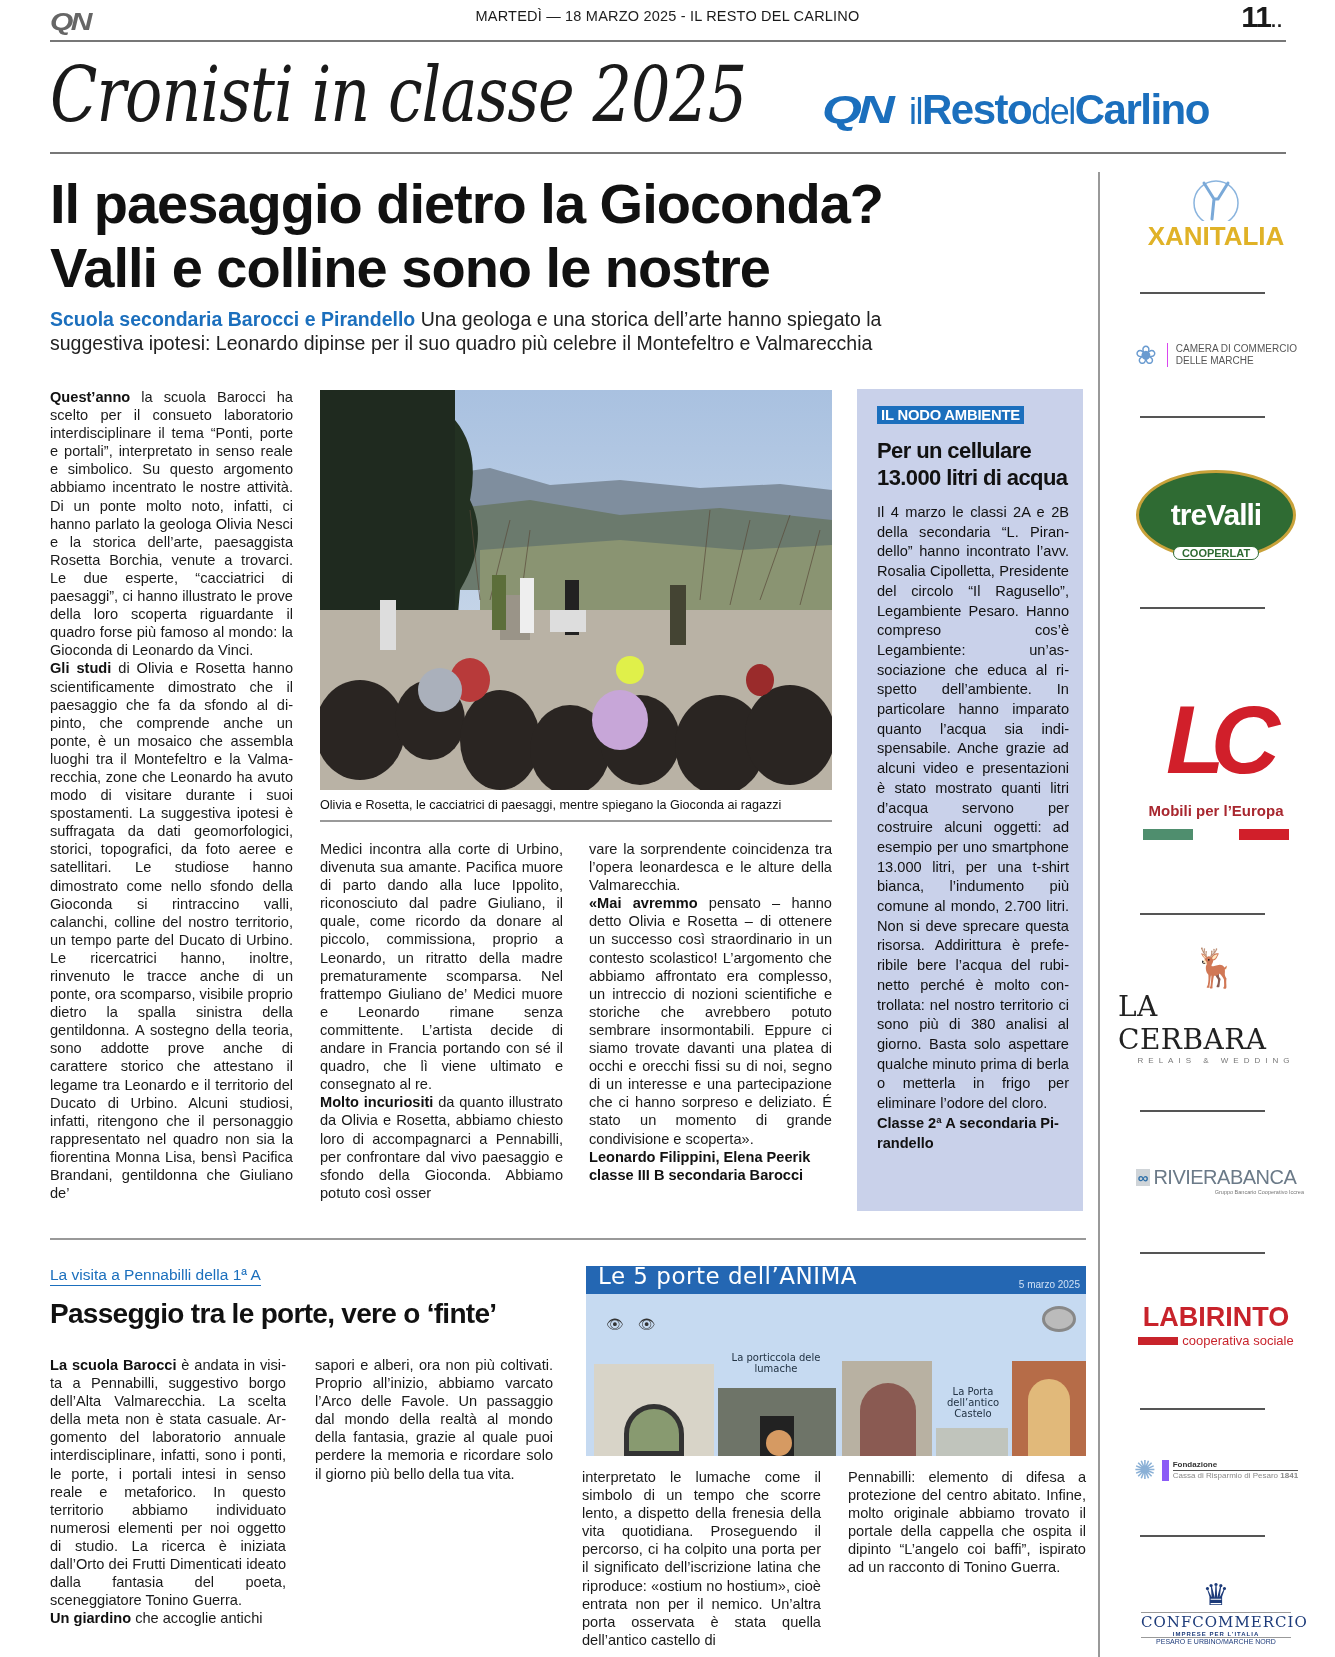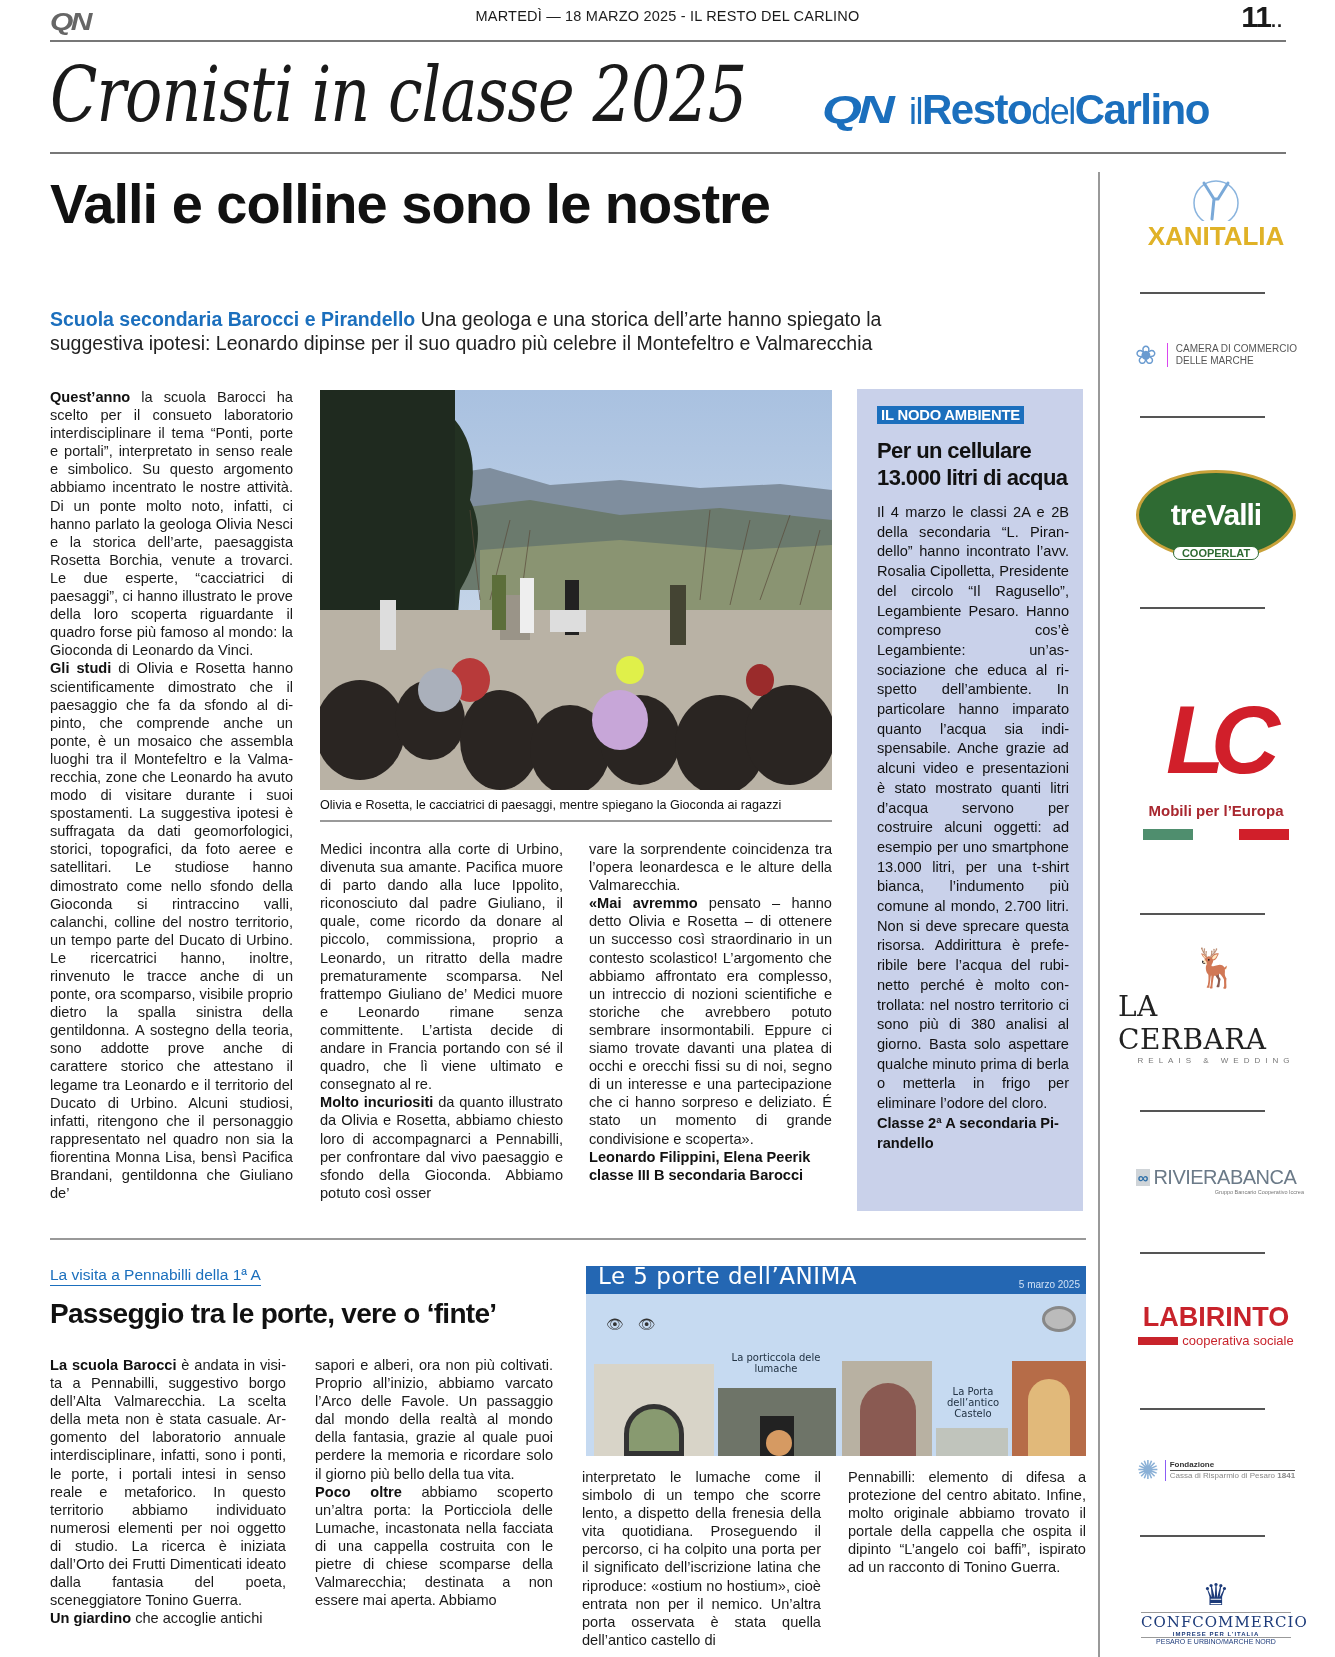--- a/index.html
+++ b/index.html
@@ -84,20 +84,21 @@
 <div class="abs hrule" style="left:50px;top:40px;width:1236px;"></div>
 
 <div class="abs masthead">Cronisti in classe 2025</div>
 <div class="abs brand">
   <span class="qn">QN</span>
   <span class="name"><span class="thin">il</span><span>Resto</span><span class="thin">del</span><span>Carlino</span></span>
 </div>
 <div class="abs hrule" style="left:50px;top:152px;width:1236px;"></div>
 
 <div class="abs headline">
+  <div>Il paesaggio dietro la Gioconda?</div>
   <div>Valli e colline sono le nostre</div>
 </div>
 <div class="abs subhead">
   <span class="kicker">Scuola secondaria Barocci e Pirandello</span>
   <span>Una geologa e una storica dell’arte hanno spiegato la suggestiva ipotesi: Leonardo dipinse per il suo quadro più celebre il Montefeltro e Valmarecchia</span>
 </div>
 
 <div class="abs col" style="left:50px;top:388px;width:243px;">
   <p><b>Quest’anno</b><span> la scuola Barocci ha scelto per il consueto laboratorio interdisciplinare il tema “Ponti, porte e portali”, interpretato in senso reale e simbolico. Su questo argomento abbiamo incentrato le nostre attività. Di un ponte molto noto, infatti, ci hanno parlato la geologa Olivia Nesci e la storica dell’arte, paesaggista Rosetta Bor­chia, venute a trovarci. Le due esperte, “cacciatrici di paesaggi”, ci hanno illustrato le prove della lo­ro scoperta riguardante il quadro forse più famoso al mondo: la Gio­conda di Leonardo da Vinci.</span></p>
   <p><b>Gli studi</b><span> di Olivia e Rosetta hanno scientificamente dimostrato che il paesaggio che fa da sfondo al di­pinto, che comprende anche un ponte, è un mosaico che assembla luoghi tra il Montefeltro e la Valma­recchia, zone che Leonardo ha avuto modo di visitare durante i suoi spostamenti. La suggestiva ipotesi è suffragata da dati geo­morfologici, storici, topografici, da foto aeree e satellitari. Le stu­diose hanno dimostrato come nel­lo sfondo della Gioconda si rintrac­cino valli, calanchi, colline del no­stro territorio, un tempo parte del Ducato di Urbino. Le ricercatrici hanno, inoltre, rinvenuto le tracce anche di un ponte, ora scompar­so, visibile proprio dietro la spalla sinistra della gentildonna. A soste­gno della teoria, sono addotte pro­ve anche di carattere storico che attestano il legame tra Leonardo e il territorio del Ducato di Urbino. Alcuni studiosi, infatti, ritengono che il personaggio rappresentato nel quadro non sia la fiorentina Monna Lisa, bensì Pacifica Branda­ni, gentildonna che Giuliano de’</span></p>
@@ -228,21 +229,21 @@
   <div style="font-size:27px;font-weight:900;color:#c8232b;letter-spacing:0px;">LABIRINTO</div>
   <div style="display:flex;align-items:center;gap:4px;">
     <span style="width:40px;height:8px;background:#c8232b;display:block;"></span>
     <span style="font-size:13px;color:#c8232b;">cooperativa sociale</span>
   </div>
 </div>
 <div class="ad-rule" style="top:1408px;"></div>
 
 <div class="ad" style="top:1450px;height:40px;flex-direction:row;gap:6px;">
   <span style="font-size:26px;color:#8ab0d6;">✺</span>
-  <div style="border-left:1px solid #8b5cf6;padding-left:4px;font-size:8px;color:#333;line-height:10px;">
+  <div style="border-left:7px solid #8b5cf6;padding-left:4px;font-size:8px;color:#333;line-height:10px;">
     <div style="font-weight:700">Fondazione</div>
     <div style="color:#888;border-top:1px solid #555;"><span>Cassa di Risparmio di Pesaro</span> <b>1841</b></div>
   </div>
 </div>
 <div class="ad-rule" style="top:1535px;"></div>
 
 <div class="ad" style="top:1565px;height:92px;">
   <span style="font-size:30px;color:#1d3b7a;line-height:34px;">♛</span>
   <div style="border-top:1px solid #999;width:150px;text-align:center;font-family:'DejaVu Serif',serif;font-size:15px;color:#1d3b7a;letter-spacing:1px;">CONFCOMMERCIO</div>
   <div style="font-size:6px;color:#1d3b7a;font-weight:700;letter-spacing:1px;">IMPRESE PER L’ITALIA</div>
@@ -253,21 +254,20 @@
 <div class="abs sec-kicker">La visita a Pennabilli della 1ª A</div>
 <div class="abs sec-title">Passeggio tra le porte, vere o ‘finte’</div>
 
 <div class="abs col" style="left:50px;top:1356px;width:236px;">
   <p><b>La scuola Barocci</b><span> è andata in visi­ta a Pennabilli, suggestivo borgo dell’Alta Valmarecchia. La scelta della meta non è stata casuale. Ar­gomento del laboratorio annuale interdisciplinare, infatti, sono i ponti, le porte, i portali intesi in senso reale e metaforico. In que­sto territorio abbiamo individuato numerosi elementi per noi ogget­to di studio. La ricerca è iniziata dall’Orto dei Frutti Dimenticati ideato dalla fantasia del poeta, sceneggiatore Tonino Guerra.</span></p>
   <p><b>Un giardino</b><span> che accoglie antichi</span></p>
 </div>
 
 <div class="abs col" style="left:315px;top:1356px;width:238px;">
   <p><span>sapori e alberi, ora non più coltiva­ti. Proprio all’inizio, abbiamo var­cato l’Arco delle Favole. Un pas­saggio dal mondo della realtà al mondo della fantasia, grazie al quale puoi perdere la memoria e ricordare solo il giorno più bello della tua vita.</span></p>
-  <p><b>Poco oltre</b><span> abbiamo scoperto un’altra porta: la Porticciola delle Lumache, incastonata nella fac­ciata di una cappella costruita con le pietre di chiese scomparse della Valmarecchia; destinata a non essere mai aperta. Abbiamo</span></p>
 </div>
 
 <div class="abs porte">
   <div class="bar">
     <span class="t">Le 5 porte dell’ANIMA</span>
     <span class="d">5 marzo 2025</span>
   </div>
   <div class="eyes">👁👁</div>
   <div class="dial"></div>
   <div class="img" style="left:8px;width:120px;height:92px;background:#d8d4c8;">

